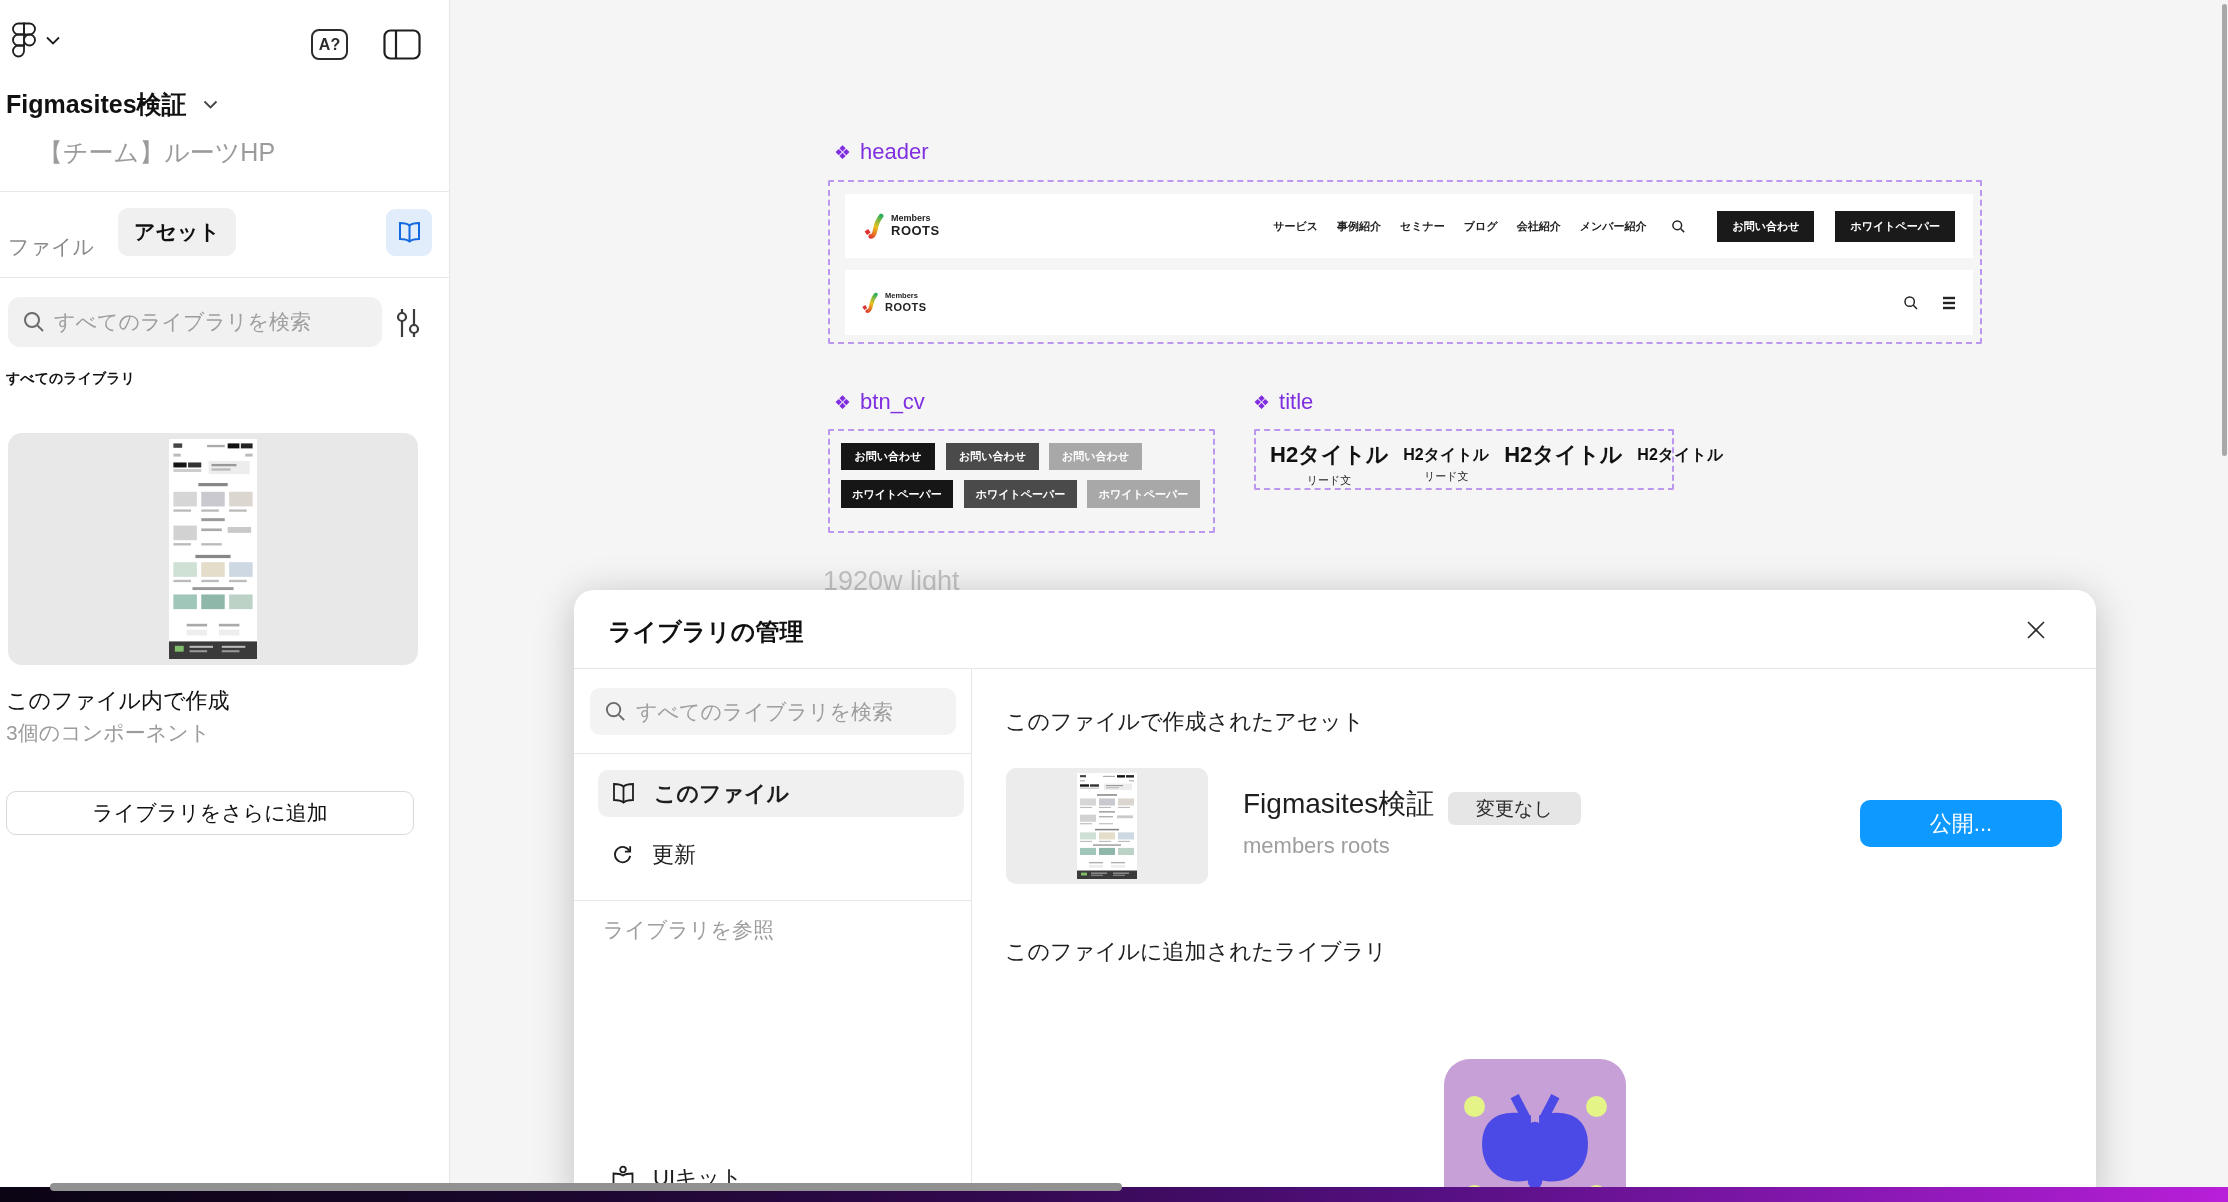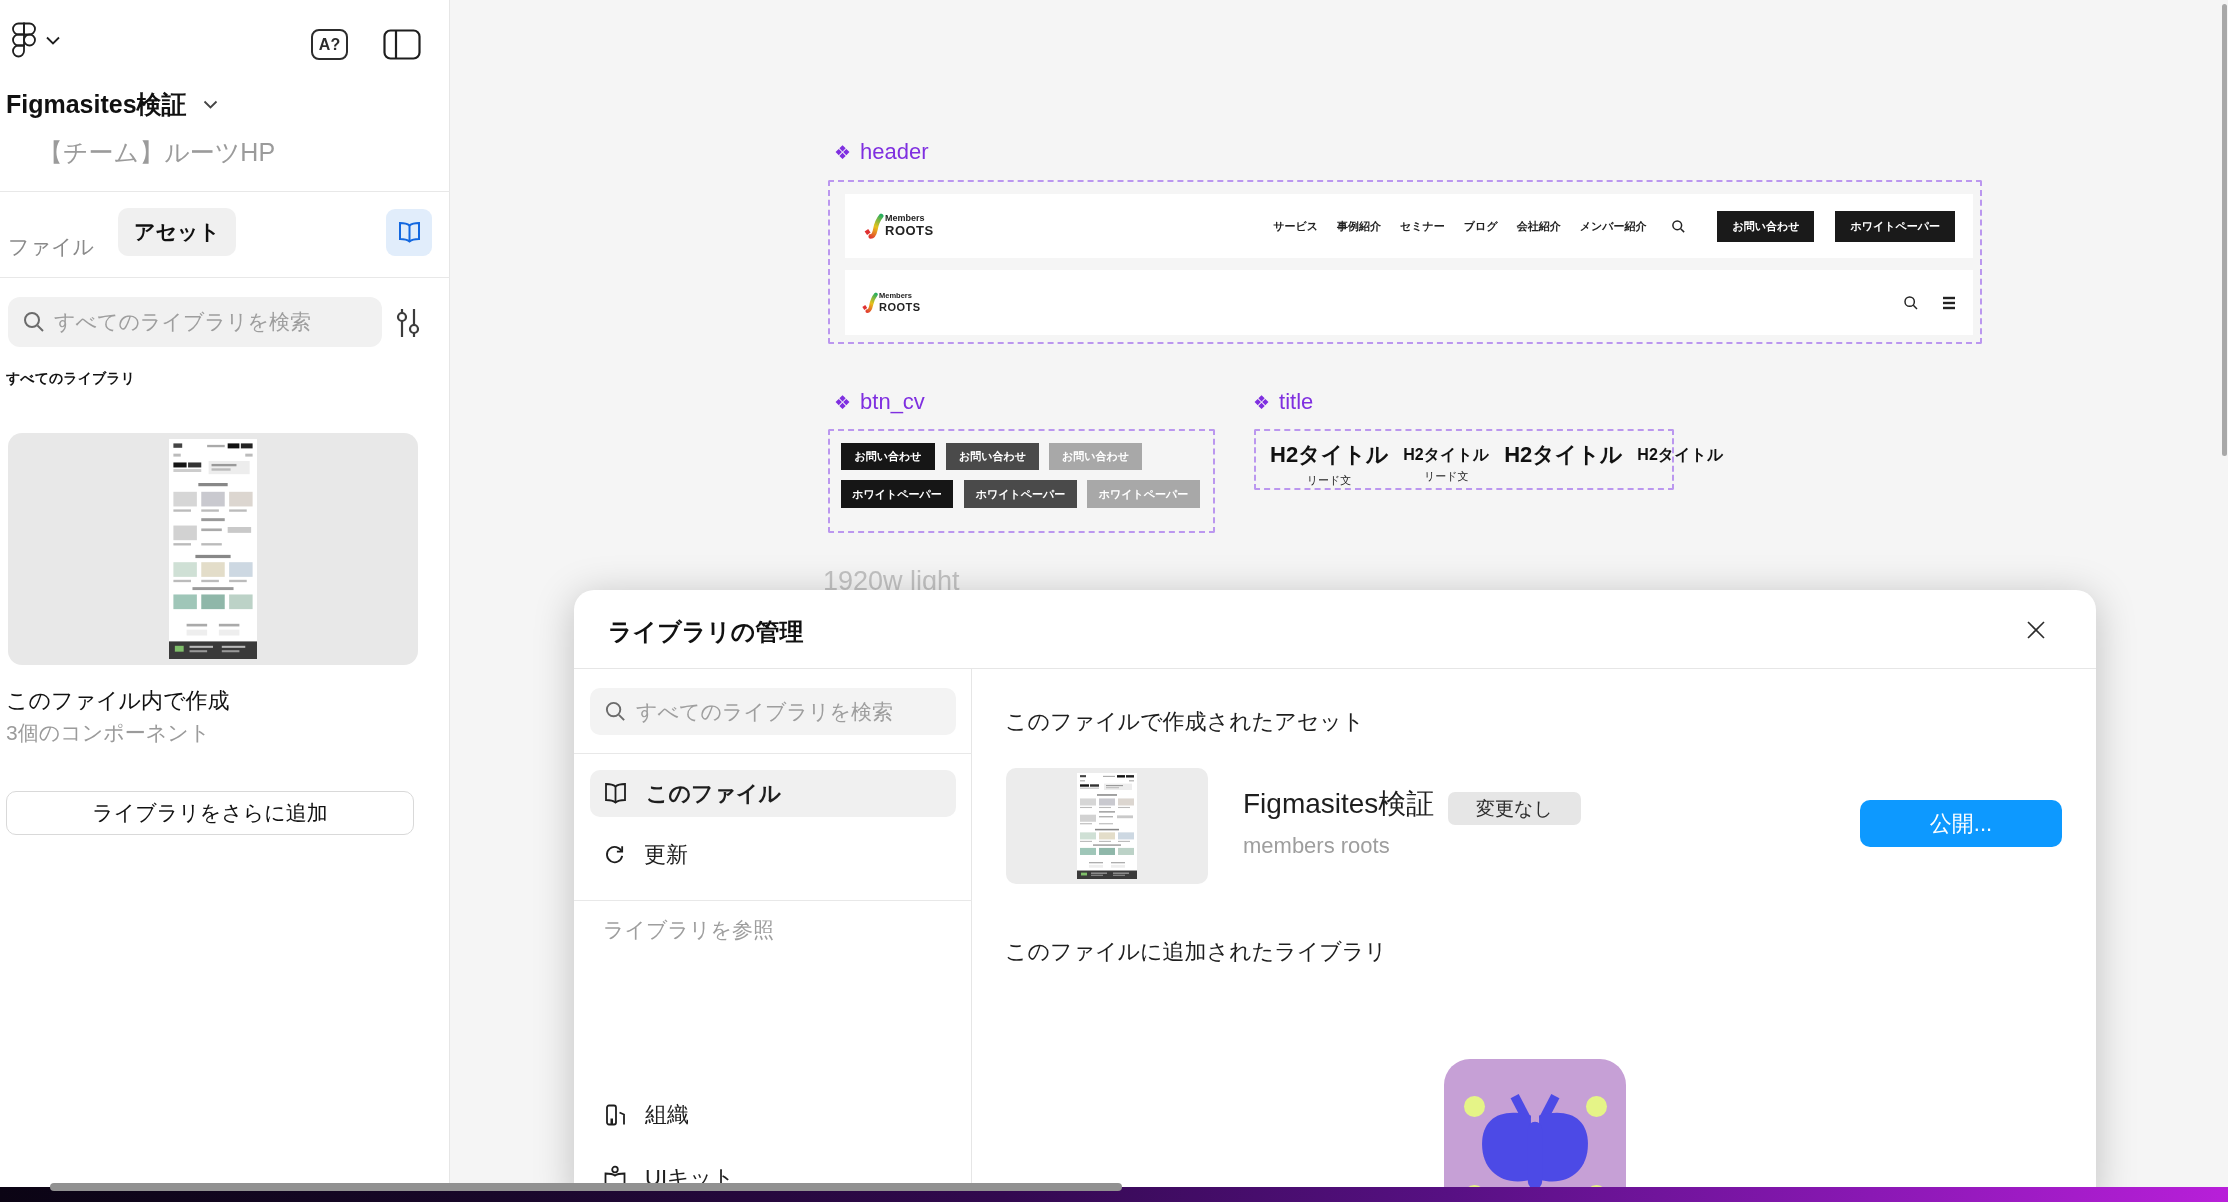--- a/index.html
+++ b/index.html
@@ -34,21 +34,21 @@
   .add-btn { position:absolute; left:6px; top:791px; width:408px; height:44px; background:#fff; border:1px solid #d9d9d9; border-radius:10px; font-size:21px; color:#111; display:flex; align-items:center; justify-content:center; }
 
   
   .canvas { position:absolute; left:450px; top:0; width:1778px; height:1202px; background:#f5f5f5; }
   .comp-label { position:absolute; display:flex; align-items:center; gap:9px; color:#7f2fe0; }
   .comp-label .diamond { font-size:19px; line-height:1; }
   .comp-label .cname { font-size:22px; }
   .dashed-frame { position:absolute; border:2px dashed #b median; border:2px dashed #bb97ef; border-radius:2px; }
 
   .hbar { position:absolute; background:#fff; display:flex; align-items:center; }
-  .roots-logo { display:flex; align-items:center; }
+  .roots-logo { display:flex; align-items:center; gap:6px; }
   .roots-text .l1 { font-size:9px; font-weight:600; color:#222; line-height:1.1; }
   .roots-text .l2 { font-size:13px; font-weight:700; color:#222; letter-spacing:.5px; line-height:1.1; }
   .hnav { display:flex; align-items:center; gap:19px; margin-left:auto; }
   .hnav-item { font-size:11px; font-weight:700; color:#222; white-space:nowrap; }
   .hcta { height:31px; display:flex; align-items:center; justify-content:center; background:#1a1a1a; color:#fff; font-size:11px; font-weight:700; padding:0 15px; white-space:nowrap; }
 
   .cvbtn { position:absolute; display:flex; align-items:center; justify-content:center; color:#fff; font-size:11px; font-weight:700; white-space:nowrap; }
   .shade-black { background:#161616; }
   .shade-dark { background:#4a4a4a; }
   .shade-light { background:#a8a8a8; }
@@ -62,21 +62,21 @@
   
   .modal { position:absolute; left:574px; top:590px; width:1522px; height:612px; background:#fff; border-radius:20px 20px 0 0; box-shadow:0 6px 40px rgba(0,0,0,.22); z-index:10; }
   .modal-title { position:absolute; left:34px; top:26px; font-size:24px; font-weight:700; color:#111; }
   .modal-close { position:absolute; right:42px; top:22px; width:36px; height:36px; display:flex; align-items:center; justify-content:center; }
   .modal-hdiv { position:absolute; left:0; top:78px; width:1522px; height:1px; background:#e6e6e6; }
   .modal-left { position:absolute; left:0; top:79px; width:398px; height:533px; border-right:1px solid #e6e6e6; }
   .m-search { position:absolute; left:16px; top:19px; width:366px; height:47px; }
   .m-search input { width:100%; height:100%; border:none; outline:none; background:#f3f3f3; border-radius:10px; padding:0 14px 0 46px; font-size:21px; font-family:inherit; color:#333; }
   .m-search svg { position:absolute; left:14px; top:12px; }
   .ml-div { position:absolute; left:0; width:398px; height:1px; background:#e8e8e8; }
-  .m-row { position:absolute; left:16px; width:366px; height:47px; display:flex; align-items:center; gap:18px; padding:0 13px; border-radius:10px; }
+  .m-row { position:absolute; left:24px; width:366px; height:47px; display:flex; align-items:center; gap:18px; padding:0 13px; border-radius:10px; }
   .m-row .mlabel { font-size:22px; color:#1e1e1e; }
   .m-row.active { background:#f0f0f0; }
   .m-row.active .mlabel { font-weight:700; }
   .browse-label { position:absolute; left:29px; top:247px; font-size:21px; color:#9e9e9e; }
 
   .modal-right { position:absolute; left:398px; top:79px; width:1124px; height:533px; }
   .mr-h { position:absolute; left:33px; font-size:22px; color:#1e1e1e; }
   .asset-thumb { position:absolute; left:34px; top:99px; width:202px; height:116px; background:#ececec; border-radius:10px; display:flex; align-items:center; justify-content:center; overflow:hidden; }
   .asset-thumb svg { width:60px; height:106px; }
   .asset-name { position:absolute; left:271px; top:116px; font-size:28px; color:#1e1e1e; }
@@ -354,28 +354,20 @@
       <div class="m-row" style="top:162px;">
         <svg width="23" height="23" viewBox="0 0 24 24" fill="none" stroke="#1e1e1e" stroke-width="1.9">
           <path d="M19.5 9 A8 8 0 1 0 20 13.5"></path>
             <polyline points="20 3.5 20 9 14.5 9" fill="none"></polyline>
         </svg>
         <span class="mlabel">更新</span>
       </div>
       <div class="ml-div" style="top:231px;"></div>
       <div class="browse-label">ライブラリを参照</div>
 
-      <div class="m-row" style="top:422px;">
-        <svg width="24" height="24" viewBox="0 0 24 24" fill="none" stroke="#1e1e1e" stroke-width="1.8">
-          <rect x="4" y="2.5" width="9" height="19" rx="2"></rect>
-          <rect x="7.5" y="15.5" width="2.5" height="6" fill="#1e1e1e" stroke="none"></rect>
-          <path d="M16.5 9.5 l4.5 2 v10"></path>
-        </svg>
-        <span class="mlabel">組織</span>
-      </div>
       <div class="m-row" style="top:485px;">
         <svg width="24" height="25" viewBox="0 0 24 25" fill="none" stroke="#1e1e1e" stroke-width="1.8">
           <circle cx="12" cy="4.5" r="2.8"></circle>
           <path d="M12 10.5 C10 9 6.5 8.5 2.5 8.5 V21 c4 0 7.5 .5 9.5 2 c2-1.5 5.5-2 9.5-2 V8.5 c-4 0-7.5 .5-9.5 2 Z"></path>
         </svg>
         <span class="mlabel">UIキット</span>
       </div>
     </div>
 
     <div class="modal-right">

